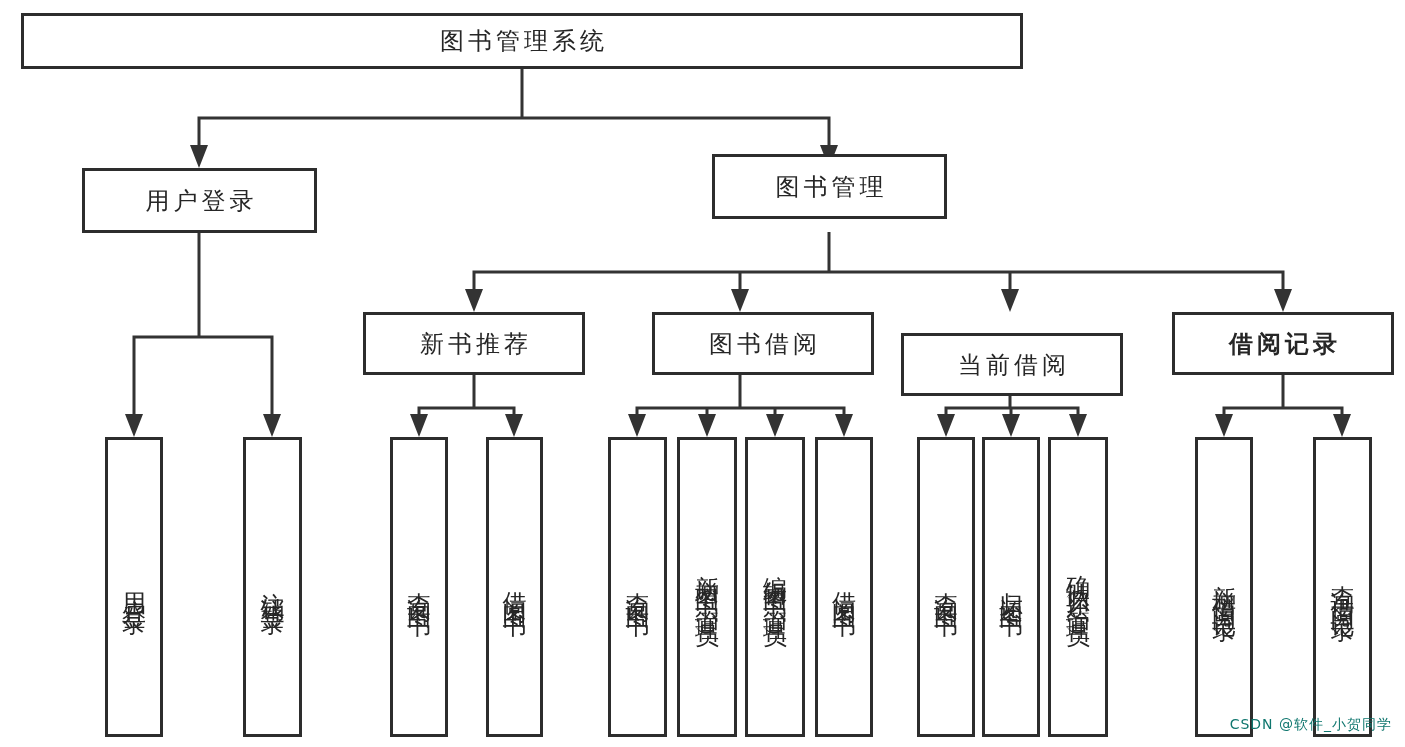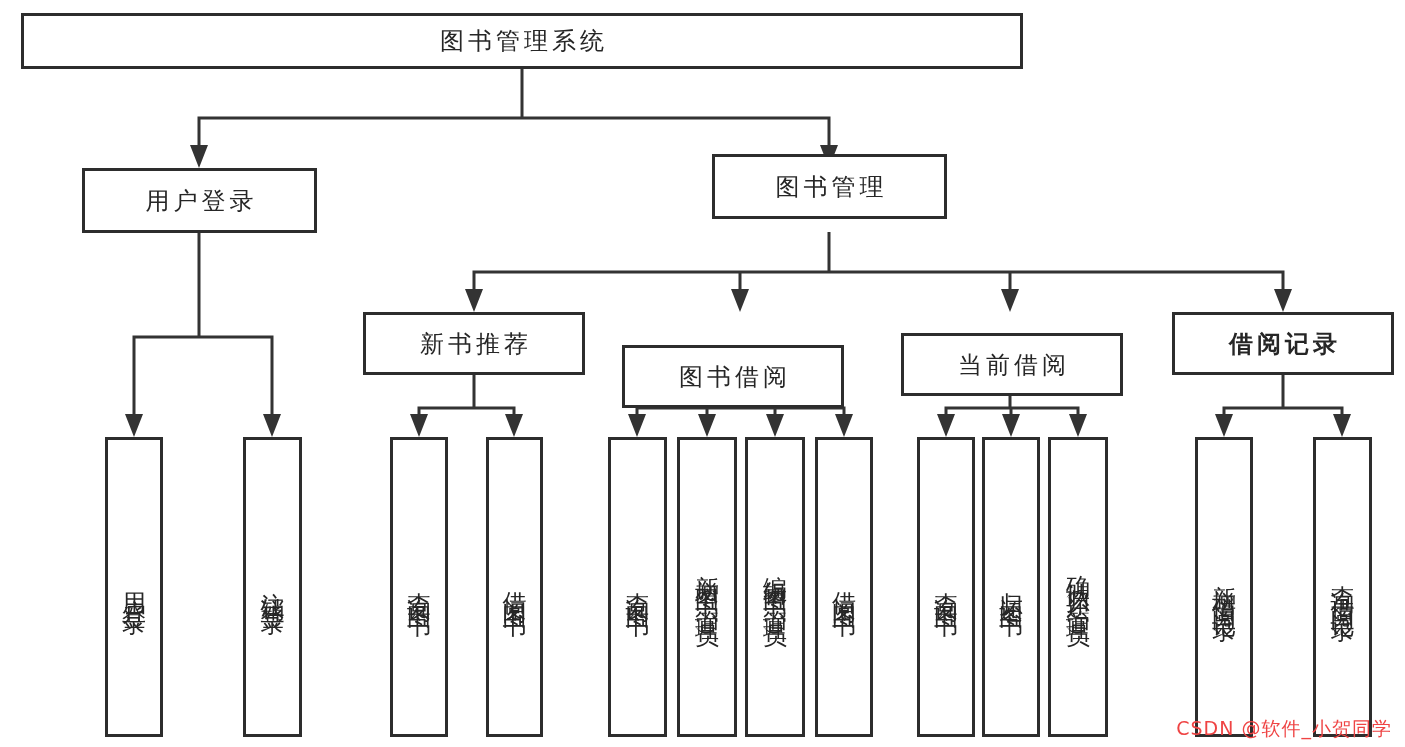--- a/index.html
+++ b/index.html
@@ -36,44 +36,44 @@
     letter-spacing: 7px;
     line-height: 1;
     white-space: nowrap;
     color: #262626;
   }
   
   .root-node   { left: 21px;  top: 13px;  width: 1002px; height: 56px; }
   .l2-a        { left: 82px;  top: 168px; width: 235px;  height: 65px; }
   .l2-b        { left: 712px; top: 154px; width: 235px;  height: 65px; }
   .l3          { top: 312px; height: 63px; width: 222px; }
-  .l3-1 { left: 363px; }  .l3-2 { left: 622px; margin-top: 33px; }
+  .l3-1 { left: 363px; }  .l3-2 { left: 652px; }
   .l3-3 { left: 901px; margin-top: 21px; }  .l3-4 { left: 1172px; font-weight: bold; }
   .leaf        { top: 437px; height: 300px; }
   .leaf-a1 { left: 105px;  width: 58px; }
   .leaf-a2 { left: 243px;  width: 59px; }
   .leaf-b1 { left: 390px;  width: 58px; }
   .leaf-b2 { left: 486px;  width: 57px; }
   .leaf-c1 { left: 608px;  width: 59px; }
   .leaf-c2 { left: 677px;  width: 60px; }
   .leaf-c3 { left: 745px;  width: 60px; }
   .leaf-c4 { left: 815px;  width: 58px; }
   .leaf-d1 { left: 917px;  width: 58px; }
   .leaf-d2 { left: 982px;  width: 58px; }
   .leaf-d3 { left: 1048px; width: 60px; }
   .leaf-e1 { left: 1195px; width: 58px; }
   .leaf-e2 { left: 1313px; width: 59px; }
   #watermark {
     position: absolute;
     right: 13px;
     top: 716px;
     z-index: 3;
-    font-size: 19px;
+    font-size: 14px;
     letter-spacing: 1px;
-    color: #ef4444;
+    color: #0f766e;
     white-space: nowrap;
   }
 </style>
 </head>
 <body>
 
 <div id="canvas">
 
   <svg id="connectors" viewBox="0 0 1405 747" xmlns="http://www.w3.org/2000/svg">
 

